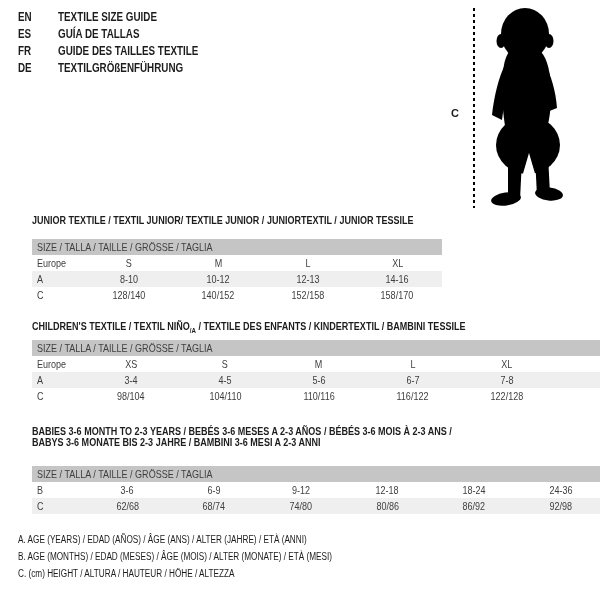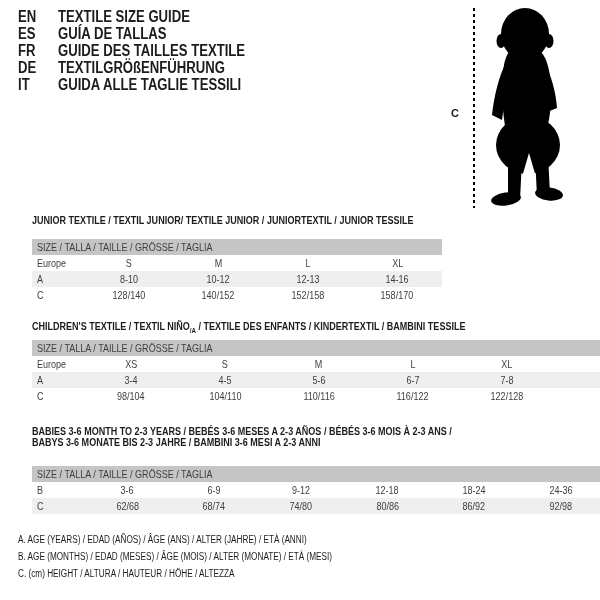--- a/index.html
+++ b/index.html
@@ -14,21 +14,21 @@
   html,body{background:#fff;}
   body{font-family:"Liberation Sans",sans-serif;}
   .page{position:relative;width:600px;height:600px;background:var(--page-bg);overflow:hidden;color:var(--title-text);}
 
   
   .cond{display:inline-block;transform:scaleX(0.82);transform-origin:0 50%;white-space:nowrap;}
   td.c .cond, th.cc .cond{transform-origin:50% 50%;}
 
   
   .lang-block{position:absolute;left:18px;top:8px;}
-  .lang-row{display:flex;height:17px;align-items:center;font-size:16px;font-weight:bold;color:var(--title-text);}
+  .lang-row{display:flex;height:17px;align-items:center;font-size:12px;font-weight:bold;color:var(--title-text);}
   .lang-code{width:40px;flex:none;}
 
   
   .dashed-line{position:absolute;left:473px;top:8px;width:2px;height:200px;
     background:repeating-linear-gradient(to bottom,var(--silhouette) 0,var(--silhouette) 3px,transparent 3px,transparent 6px);}
   .height-marker{position:absolute;left:451px;top:107px;font-size:11px;font-weight:600;color:var(--title-text);}
   .baby-svg{position:absolute;left:482px;top:7px;width:105px;height:200px;color:var(--silhouette);}
 
   
   .sec{position:absolute;left:32px;}
@@ -66,24 +66,20 @@
       <span class="cond">GUÍA DE TALLAS</span>
     </div>
     <div class="lang-row">
       <span class="lang-code"><span class="cond">FR</span></span>
       <span class="cond">GUIDE DES TAILLES TEXTILE</span>
     </div>
     <div class="lang-row">
       <span class="lang-code"><span class="cond">DE</span></span>
       <span class="cond">TEXTILGRÖßENFÜHRUNG</span>
     </div>
-    <div class="lang-row">
-      <span class="lang-code"><span class="cond">IT</span></span>
-      <span class="cond">GUIDA ALLE TAGLIE TESSILI</span>
-    </div>
   </div>
 
   <span class="height-marker">C</span>
   <div class="dashed-line"></div>
   <svg class="baby-svg" viewBox="0 0 105 200" aria-hidden="true">
     <g fill="currentColor">
 
       <path d="M27,45 L59,45 C66,52 70,70 69,95 C68,110 66,118 64,124 L24,124 C21,110 19,85 21,65 C22,55 24,49 27,45 Z"></path>
 
       <path d="M24,56 C17,68 12,90 10,108 L20,113 C22,95 27,74 32,60 Z"></path>

